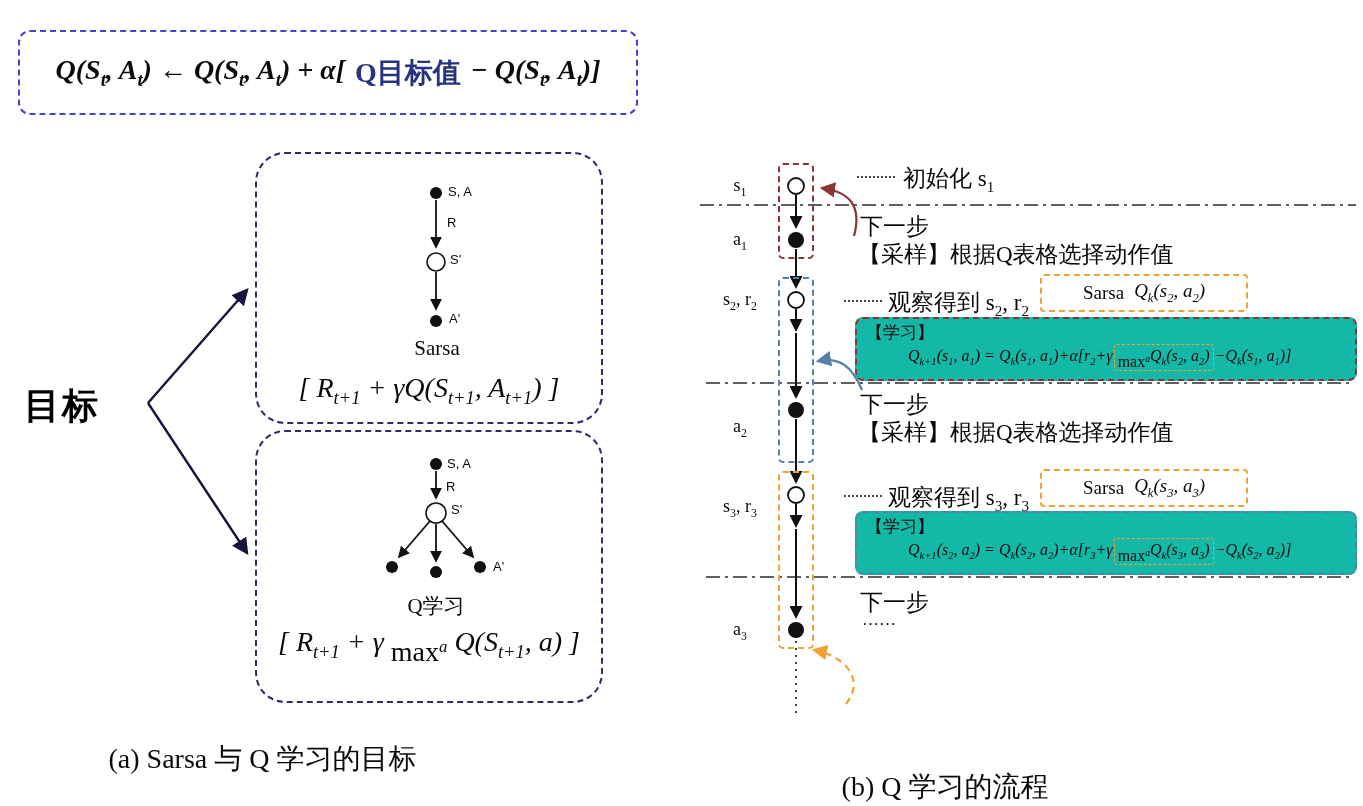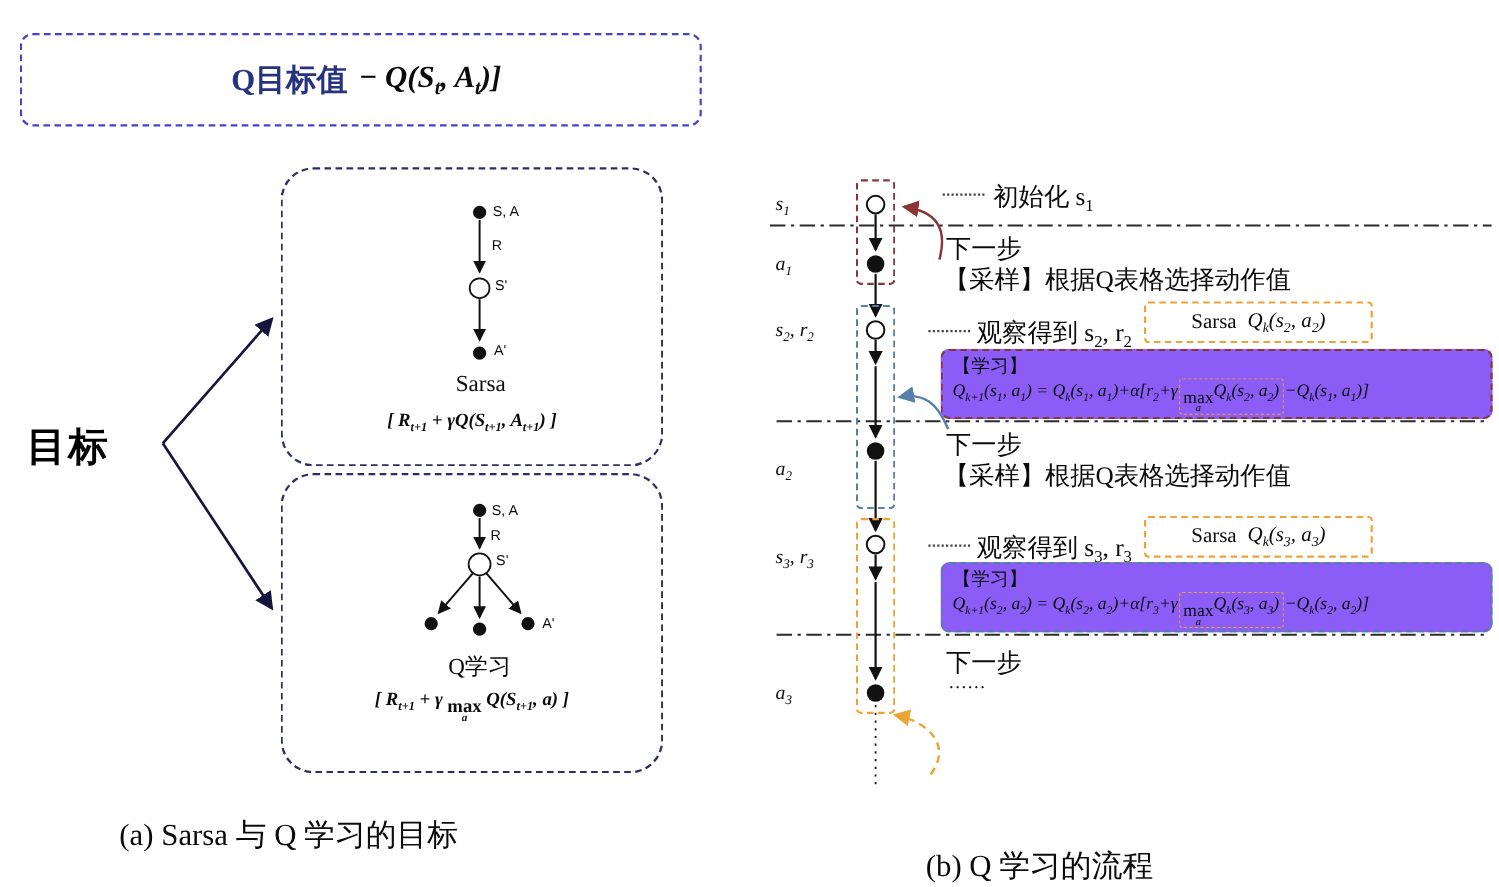--- a/index.html
+++ b/index.html
@@ -7,58 +7,58 @@
   body {
     width:1363px; height:806px; overflow:hidden;
     font-family:"Liberation Serif","DejaVu Serif",serif;
     color:#0a0a0a;
   }
   .canvas { position:relative; width:1363px; height:806px; background:#fff; }
   .overlay { position:absolute; left:0; top:0; pointer-events:none; }
 
   .math { font-style:italic; }
   sub { font-size:66%; }
-  .stack { display:inline-flex; flex-direction:column; align-items:center; line-height:.85; vertical-align:-0.35em; }
+  .stack { display:inline-flex; flex-direction:row; line-height:.85; vertical-align:-0.35em; }
   .stack .stk-top { font-style:normal; }
   .stack .stk-bot { font-size:60%; }
 
   .update-box {
     position:absolute; left:18px; top:30px; width:620px; height:85px;
     border:2.5px dashed #4343cf; border-radius:12px;
     display:flex; align-items:center; justify-content:center;
     font-size:28px; font-weight:700;
   }
   .update-box .target-term { color:#26337e; margin:0 10px; font-weight:700; }
 
   .goal { position:absolute; left:24px; top:382px; font-size:36px; font-weight:700; color:#000000; letter-spacing:2px; }
 
   .panel-box { position:absolute; border:2.2px dashed #2c2c66; border-radius:30px; }
 
   .bk { position:absolute; font-family:"Liberation Sans","DejaVu Sans",sans-serif; font-size:13px; }
   .bk-title { position:absolute; font-size:21px; text-align:center; }
-  .bk-formula { position:absolute; font-size:17px; font-weight:700; text-align:center; }
+  .bk-formula { position:absolute; font-size:28px; font-weight:400; text-align:center; }
 
   .caption { position:absolute; font-size:28px; text-align:center; }
 
   .chain-box { position:absolute; width:36px; border:2px dashed; border-radius:5px; }
-  .chain-label { position:absolute; left:705px; width:70px; text-align:left; font-size:18px; font-style:italic; }
+  .chain-label { position:absolute; left:705px; width:70px; text-align:center; font-size:18px; }
 
   .leader { position:absolute; width:38px; height:0; border-top:2.6px dotted #444; }
   .ann { position:absolute; font-size:23px; }
 
   .sarsa-tag {
     position:absolute; width:208px; height:38px;
     border:2px dashed #f0a335; border-radius:4px;
     display:flex; align-items:center; justify-content:center; gap:10px;
     font-size:19px; background:#fff;
   }
 
-  .learn-box { position:absolute; width:502px; height:64px; border:2.2px dashed; border-radius:8px; padding:3px 9px; background:#8b5cf6; }
+  .learn-box { position:absolute; width:502px; height:64px; border:2.2px dashed; border-radius:8px; padding:3px 9px; background:#14b8a6; }
   .learn-label { font-size:17px; line-height:1.3; }
-  .learn-formula { font-size:16px; line-height:1.4; white-space:nowrap; }
+  .learn-formula { font-size:16px; line-height:1.4; white-space:nowrap;margin-left:42px; }
   .learn-formula .boxed { border:1.8px dashed #f0a335; border-radius:3px; padding:0 3px; margin:0 1px; display:inline-block; }
 </style>
 </head>
 <body>
 
 <div class="canvas">
 
   <svg class="overlay" width="1363" height="806" viewBox="0 0 1363 806">
     <defs>
       <marker id="ah-navy" viewBox="0 0 10 10" refX="8.5" refY="5" markerWidth="7" markerHeight="7" orient="auto">
@@ -127,20 +127,21 @@
     </g>
 
     <g fill="none" stroke-width="2.2">
       <path d="M 854 236 C 862 206 850 192 822 188" stroke="#8b3434" marker-end="url(#ah-red)"></path>
       <path d="M 862 390 C 852 366 840 357 818 361" stroke="#5580aa" marker-end="url(#ah-blue)"></path>
       <path d="M 846 704 C 866 678 844 656 814 650" stroke="#f0a335" stroke-dasharray="7 5" marker-end="url(#ah-orange)"></path>
     </g>
   </svg>
 
   <div class="update-box">
+    <span class="math">Q(S<sub>t</sub>, A<sub>t</sub>) ← Q(S<sub>t</sub>, A<sub>t</sub>) + α[</span>
     <span class="target-term">Q目标值</span>
     <span class="math">− Q(S<sub>t</sub>, A<sub>t</sub>)]</span>
   </div>
 
   <div class="goal">目标</div>
 
   <div class="panel-box" style="left:255px;top:152px;width:348px;height:272px"></div>
   <div class="panel-box" style="left:255px;top:430px;width:348px;height:273px"></div>
 
   <div class="bk" style="left:448px;top:184px">S, A</div>

